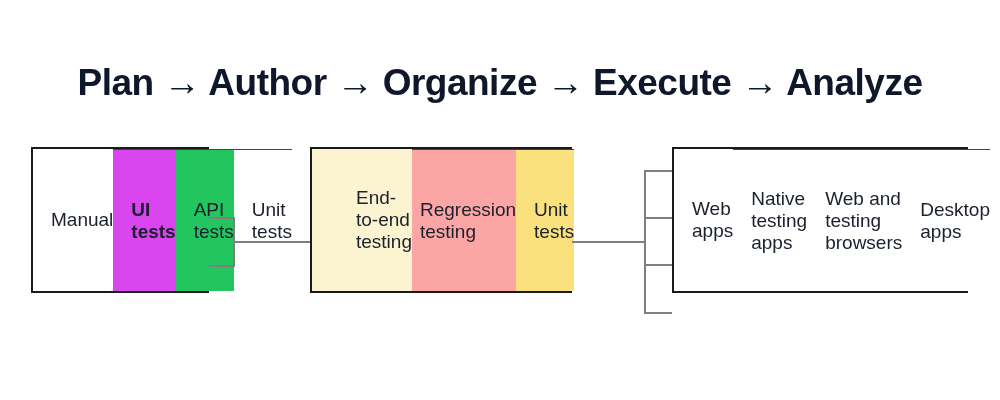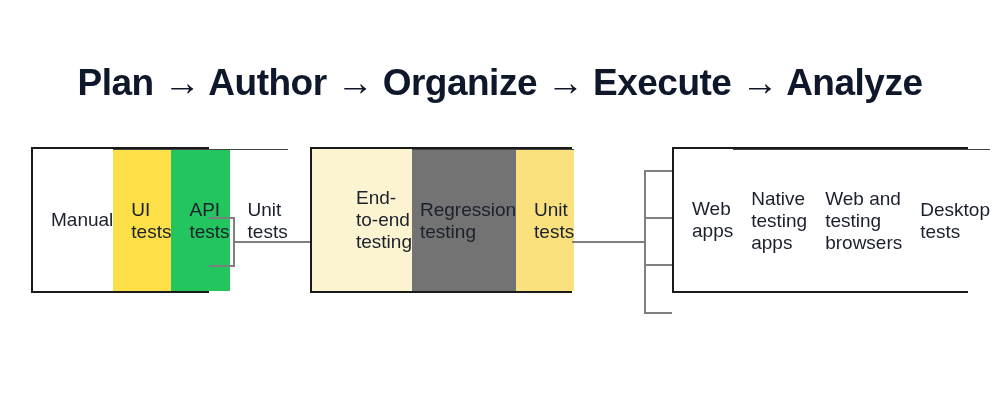--- a/index.html
+++ b/index.html
@@ -50,36 +50,36 @@
 </style>
 </head>
 <body>
 
 <div class="canvas">
 
   <div class="title">Plan → Author → Organize → Execute → Analyze</div>
 
   <div class="box box-left">
     <div class="cell" style="background: rgb(255, 255, 255);">Manual</div>
-    <div class="cell" style="background: #fde047;">UI tests</div>
+    <div class="cell" style="background: #d946ef; font-weight: bold;">UI tests</div>
     <div class="cell" style="background: #22c55e;">API tests</div>
     <div class="cell" style="background: rgb(255, 255, 255);">Unit tests</div>
   </div>
 
   <div class="box box-middle">
     <div class="cell" style="background: rgb(252, 243, 209); padding-left: 44px;">End-to-end testing</div>
-    <div class="cell" style="background: #737373; padding-left: 8px;">Regression testing</div>
+    <div class="cell" style="background: #fca5a5; padding-left: 8px;">Regression testing</div>
     <div class="cell" style="background: rgb(251, 225, 126);">Unit tests</div>
   </div>
 
   <div class="box box-right">
     <div class="cell" style="background: rgb(255, 255, 255);">Web apps</div>
     <div class="cell" style="background: rgb(255, 255, 255);">Native testing apps</div>
     <div class="cell" style="background: rgb(255, 255, 255);">Web and testing browsers</div>
-    <div class="cell" style="background: rgb(255, 255, 255);">Desktop tests</div>
+    <div class="cell" style="background: rgb(255, 255, 255);">Desktop apps</div>
   </div>
 
   <div class="line" style="left:209px; top:217px; width:26px; height:2px;"></div>
   <div class="line" style="left:209px; top:265px; width:26px; height:2px;"></div>
   <div class="line" style="left:233px; top:217px; width:2px; height:50px;"></div>
   <div class="line" style="left:233px; top:241px; width:77px; height:2px;"></div>
 
   <div class="line" style="left:572px; top:241px; width:73px; height:2px;"></div>
   <div class="line" style="left:644px; top:170px; width:2px; height:144px;"></div>
   <div class="line" style="left:644px; top:170px; width:28px; height:2px;"></div>

